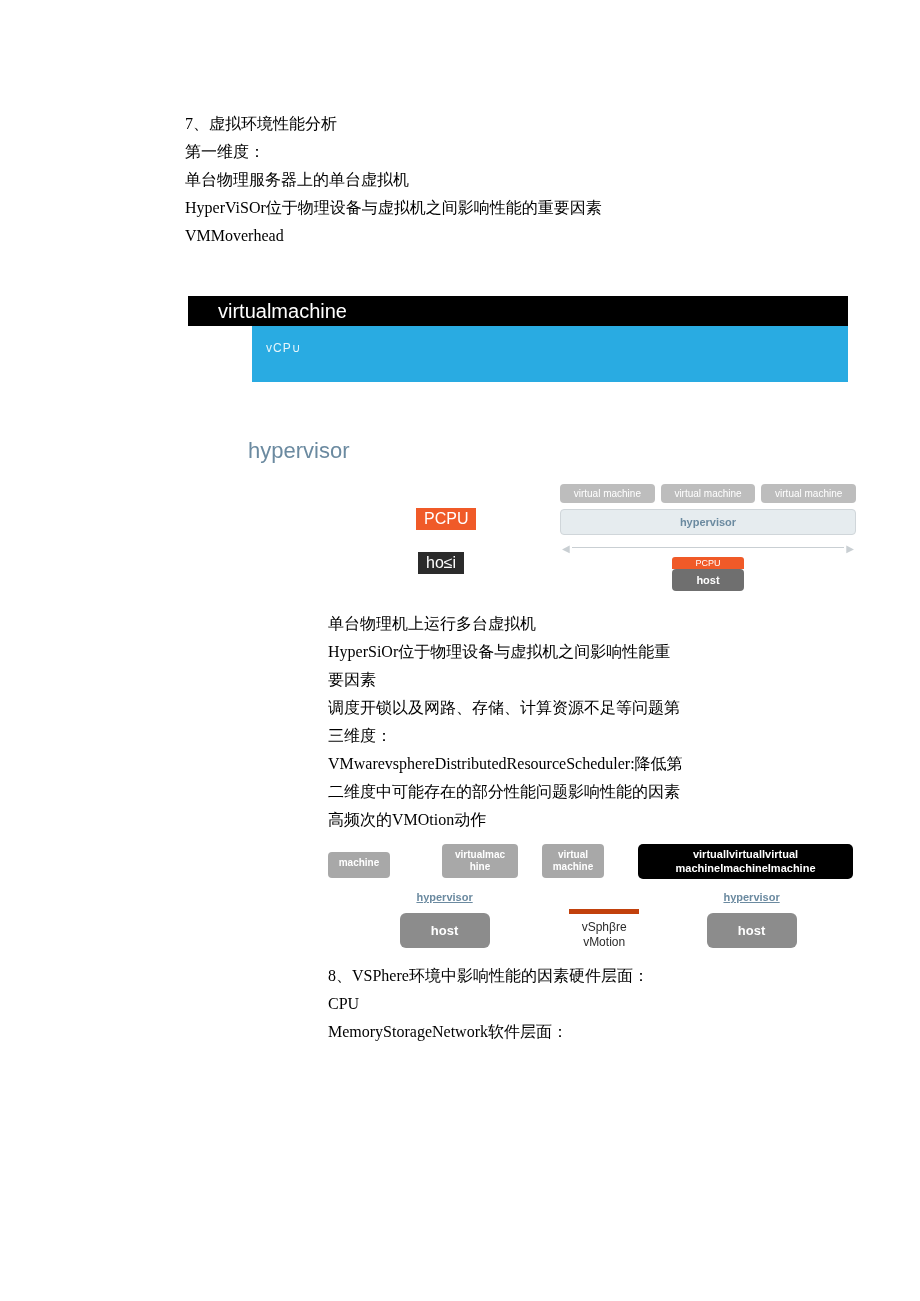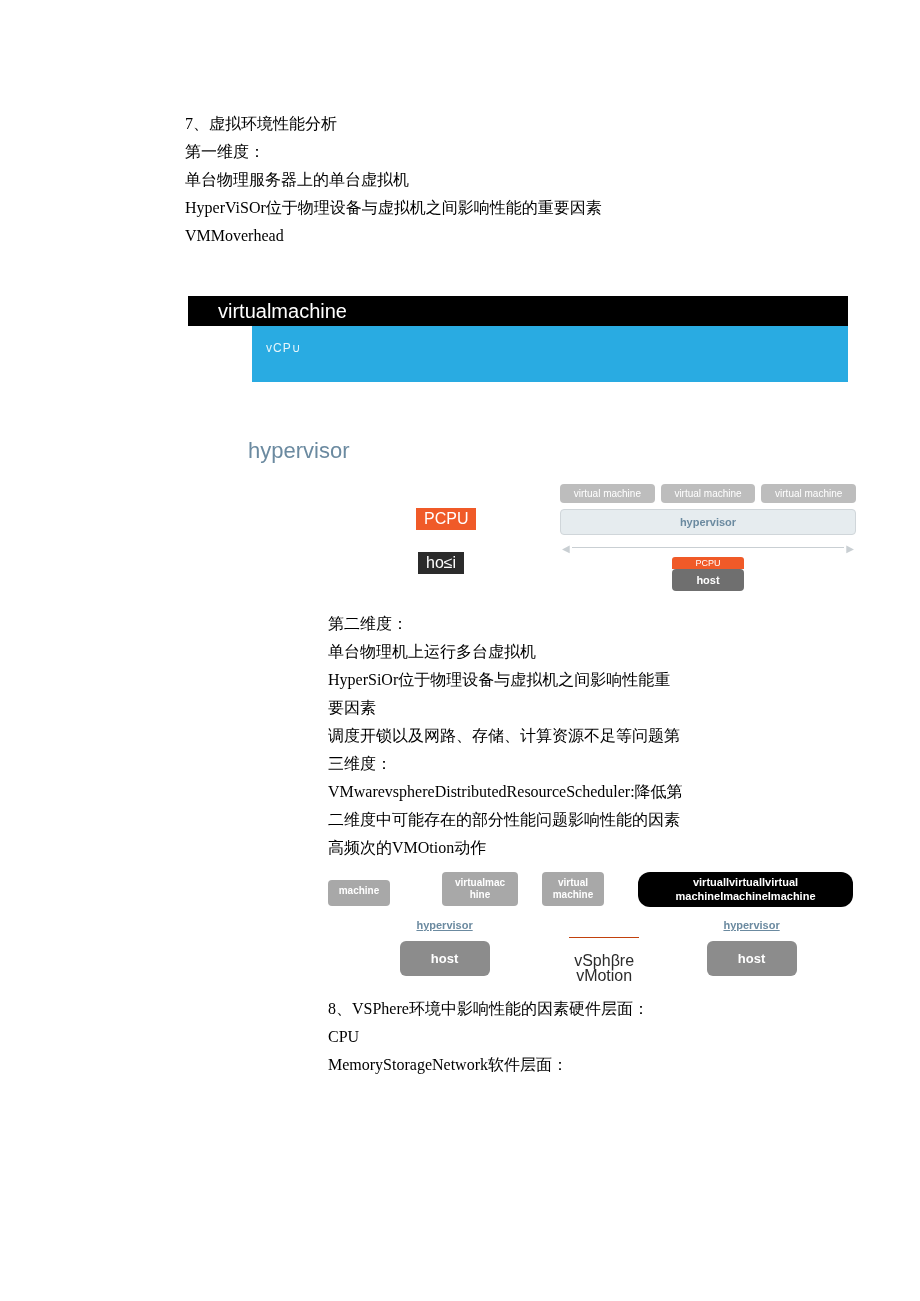--- a/index.html
+++ b/index.html
@@ -179,21 +179,21 @@
     line-height: 12px;
   }
   .grey-pill.small { width: 62px; }
   .grey-pill.mid { width: 76px; margin-left: 28px; }
   .bd-black {
     background: #000;
     color: #fff;
     font-size: 11px;
     font-weight: bold;
     text-align: center;
-    border-radius: 12px;
+    border-radius: 5px;
     padding: 3px 6px 4px 6px;
     line-height: 14px;
     width: 215px;
   }
   .bd-hv {
     color: #6b8aa0;
     font-size: 11px;
     font-weight: bold;
     text-align: center;
     text-decoration: underline;
@@ -205,24 +205,24 @@
     font-size: 13px;
     font-weight: bold;
     text-align: center;
     border-radius: 6px;
     padding: 10px 0;
     width: 90px;
     margin-top: 10px;
   }
   .bd-vmotion {
     text-align: center;
-    font-size: 16px;
+    font-size: 12px;
     color: #2b2b2b;
-    border-top: 1px solid #c2410c;
-    padding-top: 15px;
+    border-top: 5px solid #c2410c;
+    padding-top: 6px;
     width: 70px;
     margin-top: 30px;
     line-height: 15px;
   }
   .bd-col {
     display: flex;
     flex-direction: column;
     align-items: center;
   }
   .bottom-text {
@@ -264,21 +264,20 @@
       <span class="arrow-right">▶</span>
     </div>
     <div class="host-stack">
       <div class="pcpu-small">PCPU</div>
       <div class="host-small">host</div>
     </div>
   </div>
 </div>
 
 <div class="body-text">
-  <div>第二维度：</div>
   <div>单台物理机上运行多台虚拟机</div>
   <div>HyperSiOr位于物理设备与虚拟机之间影响性能重</div>
   <div>要因素</div>
   <div>调度开锁以及网路、存储、计算资源不足等问题第</div>
   <div>三维度：</div>
   <div>VMwarevsphereDistributedResourceScheduler:降低第</div>
   <div>二维度中可能存在的部分性能问题影响性能的因素</div>
   <div>高频次的VMOtion动作</div>
 </div>
 

